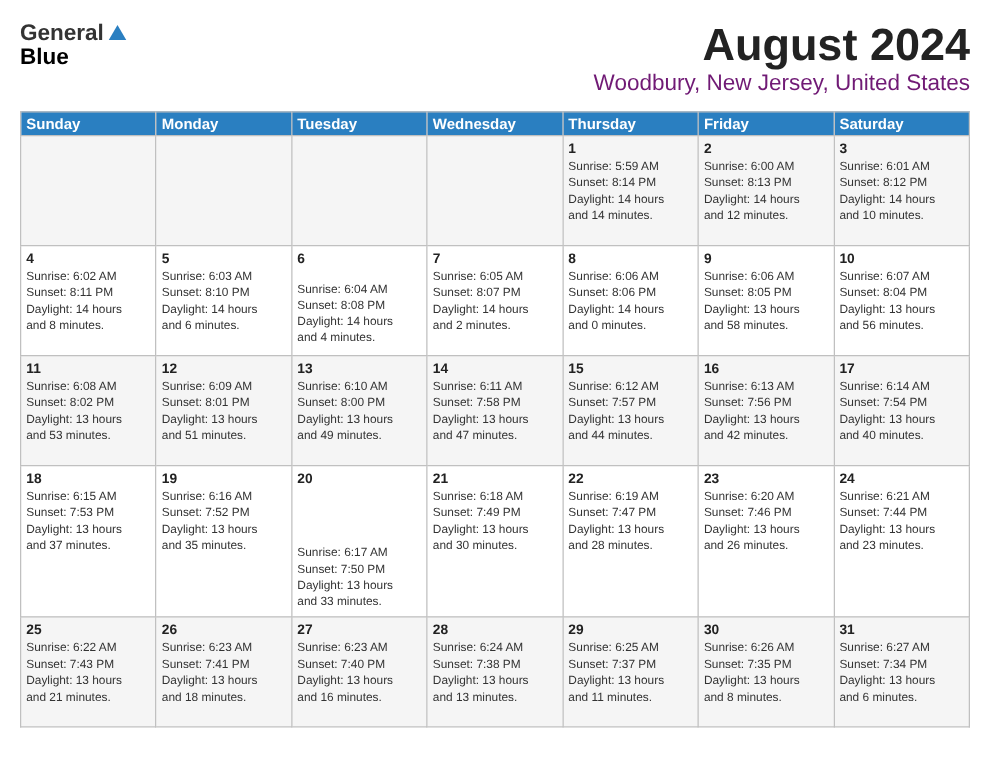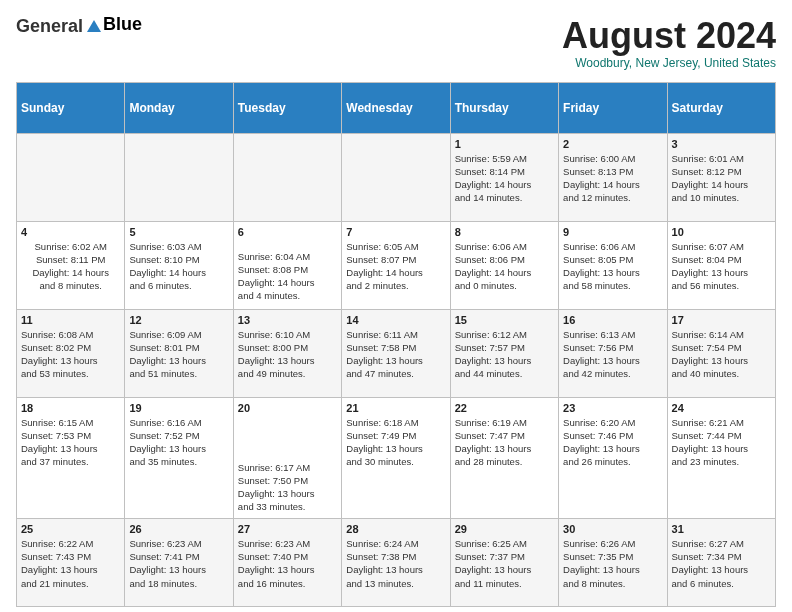--- a/index.html
+++ b/index.html
@@ -11,47 +11,47 @@
       padding: 16px;
     }
     .header-area {
       display: flex;
       justify-content: space-between;
       align-items: flex-start;
       margin-bottom: 12px;
     }
     .logo {
       display: flex;
-      flex-direction: row;
+      flex-direction: column;
       align-items: flex-start;
     }
     .title-area {
       text-align: right;
     }
     .month-title {
       font-size: 36px;
       font-weight: bold;
       color: #222;
       line-height: 1.1;
     }
     .location-title {
-      font-size: 12px;
-      color: #0f766e;
+      font-size: 18px;
+      color: #701a75;
     }
     table {
       width: 100%;
       border-collapse: collapse;
       table-layout: fixed;
     }
     thead tr th {
       background-color: #2a7fc1;
       color: #fff;
       font-size: 12px;
       font-weight: bold;
-      padding: 18px 4px;
+      padding: 2px 4px;
       text-align: left;
       border: 1px solid #c0c0c0;
       margin-top: 16px;
     }
     tbody tr td {
       border: 1px solid #c0c0c0;
       vertical-align: top;
       padding: 4px;
       font-size: 10px;
       color: #222;
@@ -130,21 +130,21 @@
           <span class="day-num">3</span>
           <div class="cell-info" style="white-space: pre-line;">Sunrise: 6:01 AM
 Sunset: 8:12 PM
 Daylight: 14 hours
 and 10 minutes.</div>
         </td>
       </tr>
       <tr>
         <td>
           <span class="day-num">4</span>
-          <div class="cell-info" style="white-space: pre-line; text-align: center;">Sunrise: 6:02 AM
+          <div class="cell-info" style="white-space: pre-line;">Sunrise: 6:02 AM
 Sunset: 8:11 PM
 Daylight: 14 hours
 and 8 minutes.</div>
         </td>
         <td>
           <span class="day-num">5</span>
           <div class="cell-info" style="white-space: pre-line;">Sunrise: 6:03 AM
 Sunset: 8:10 PM
 Daylight: 14 hours
 and 6 minutes.</div>

